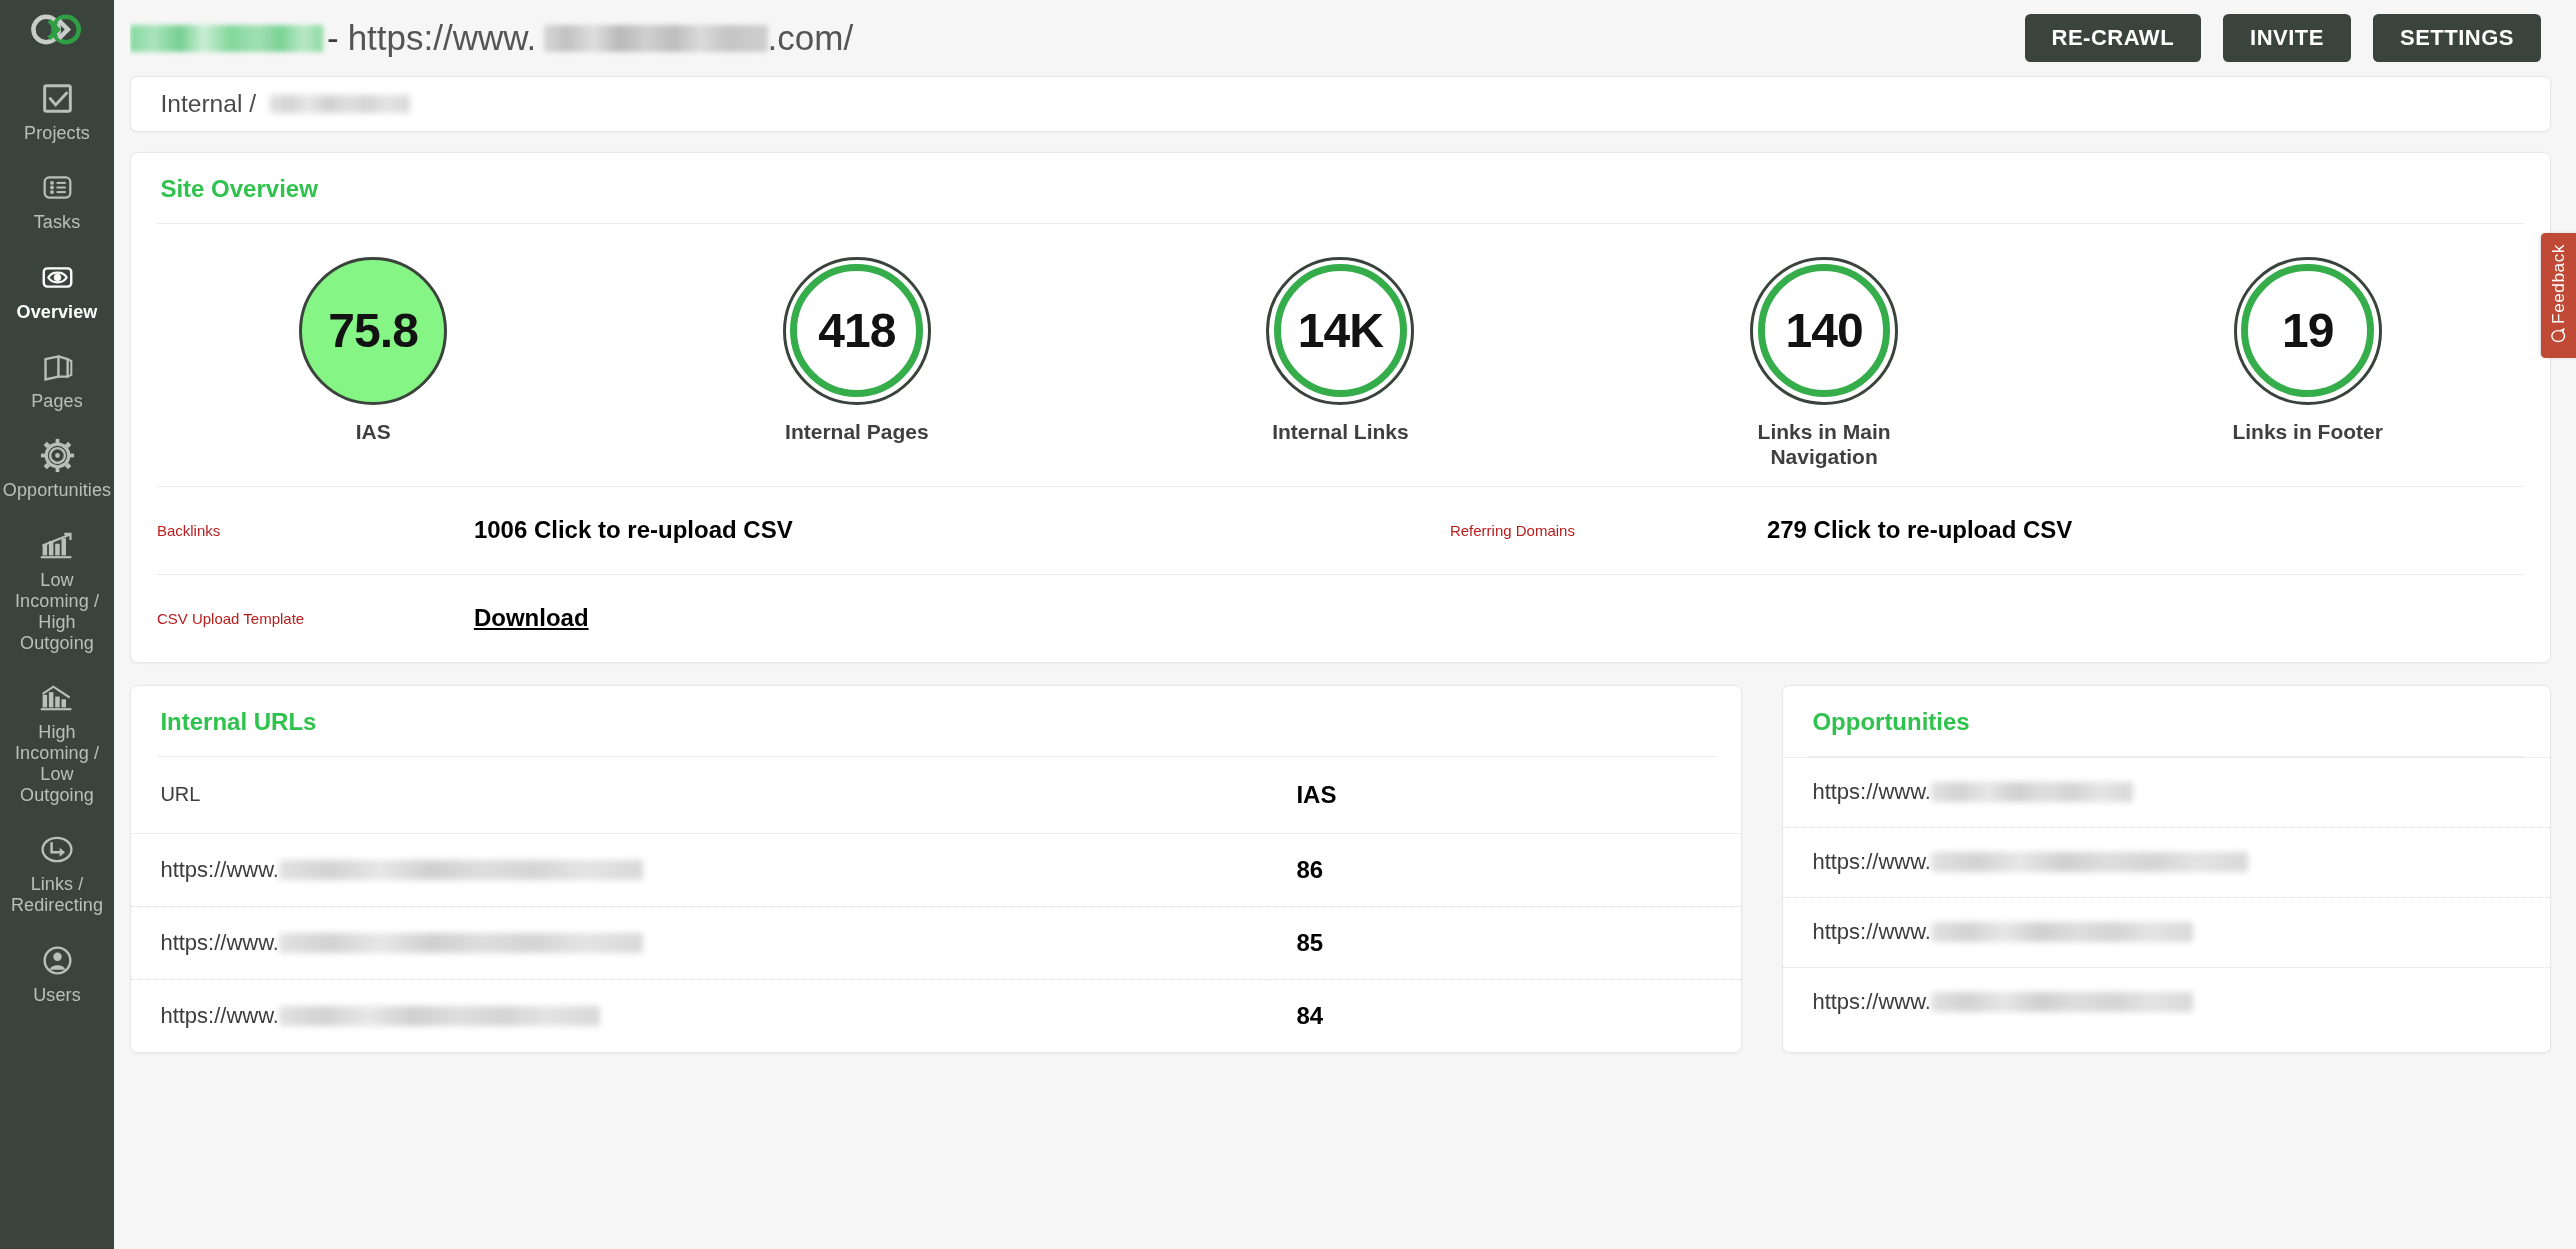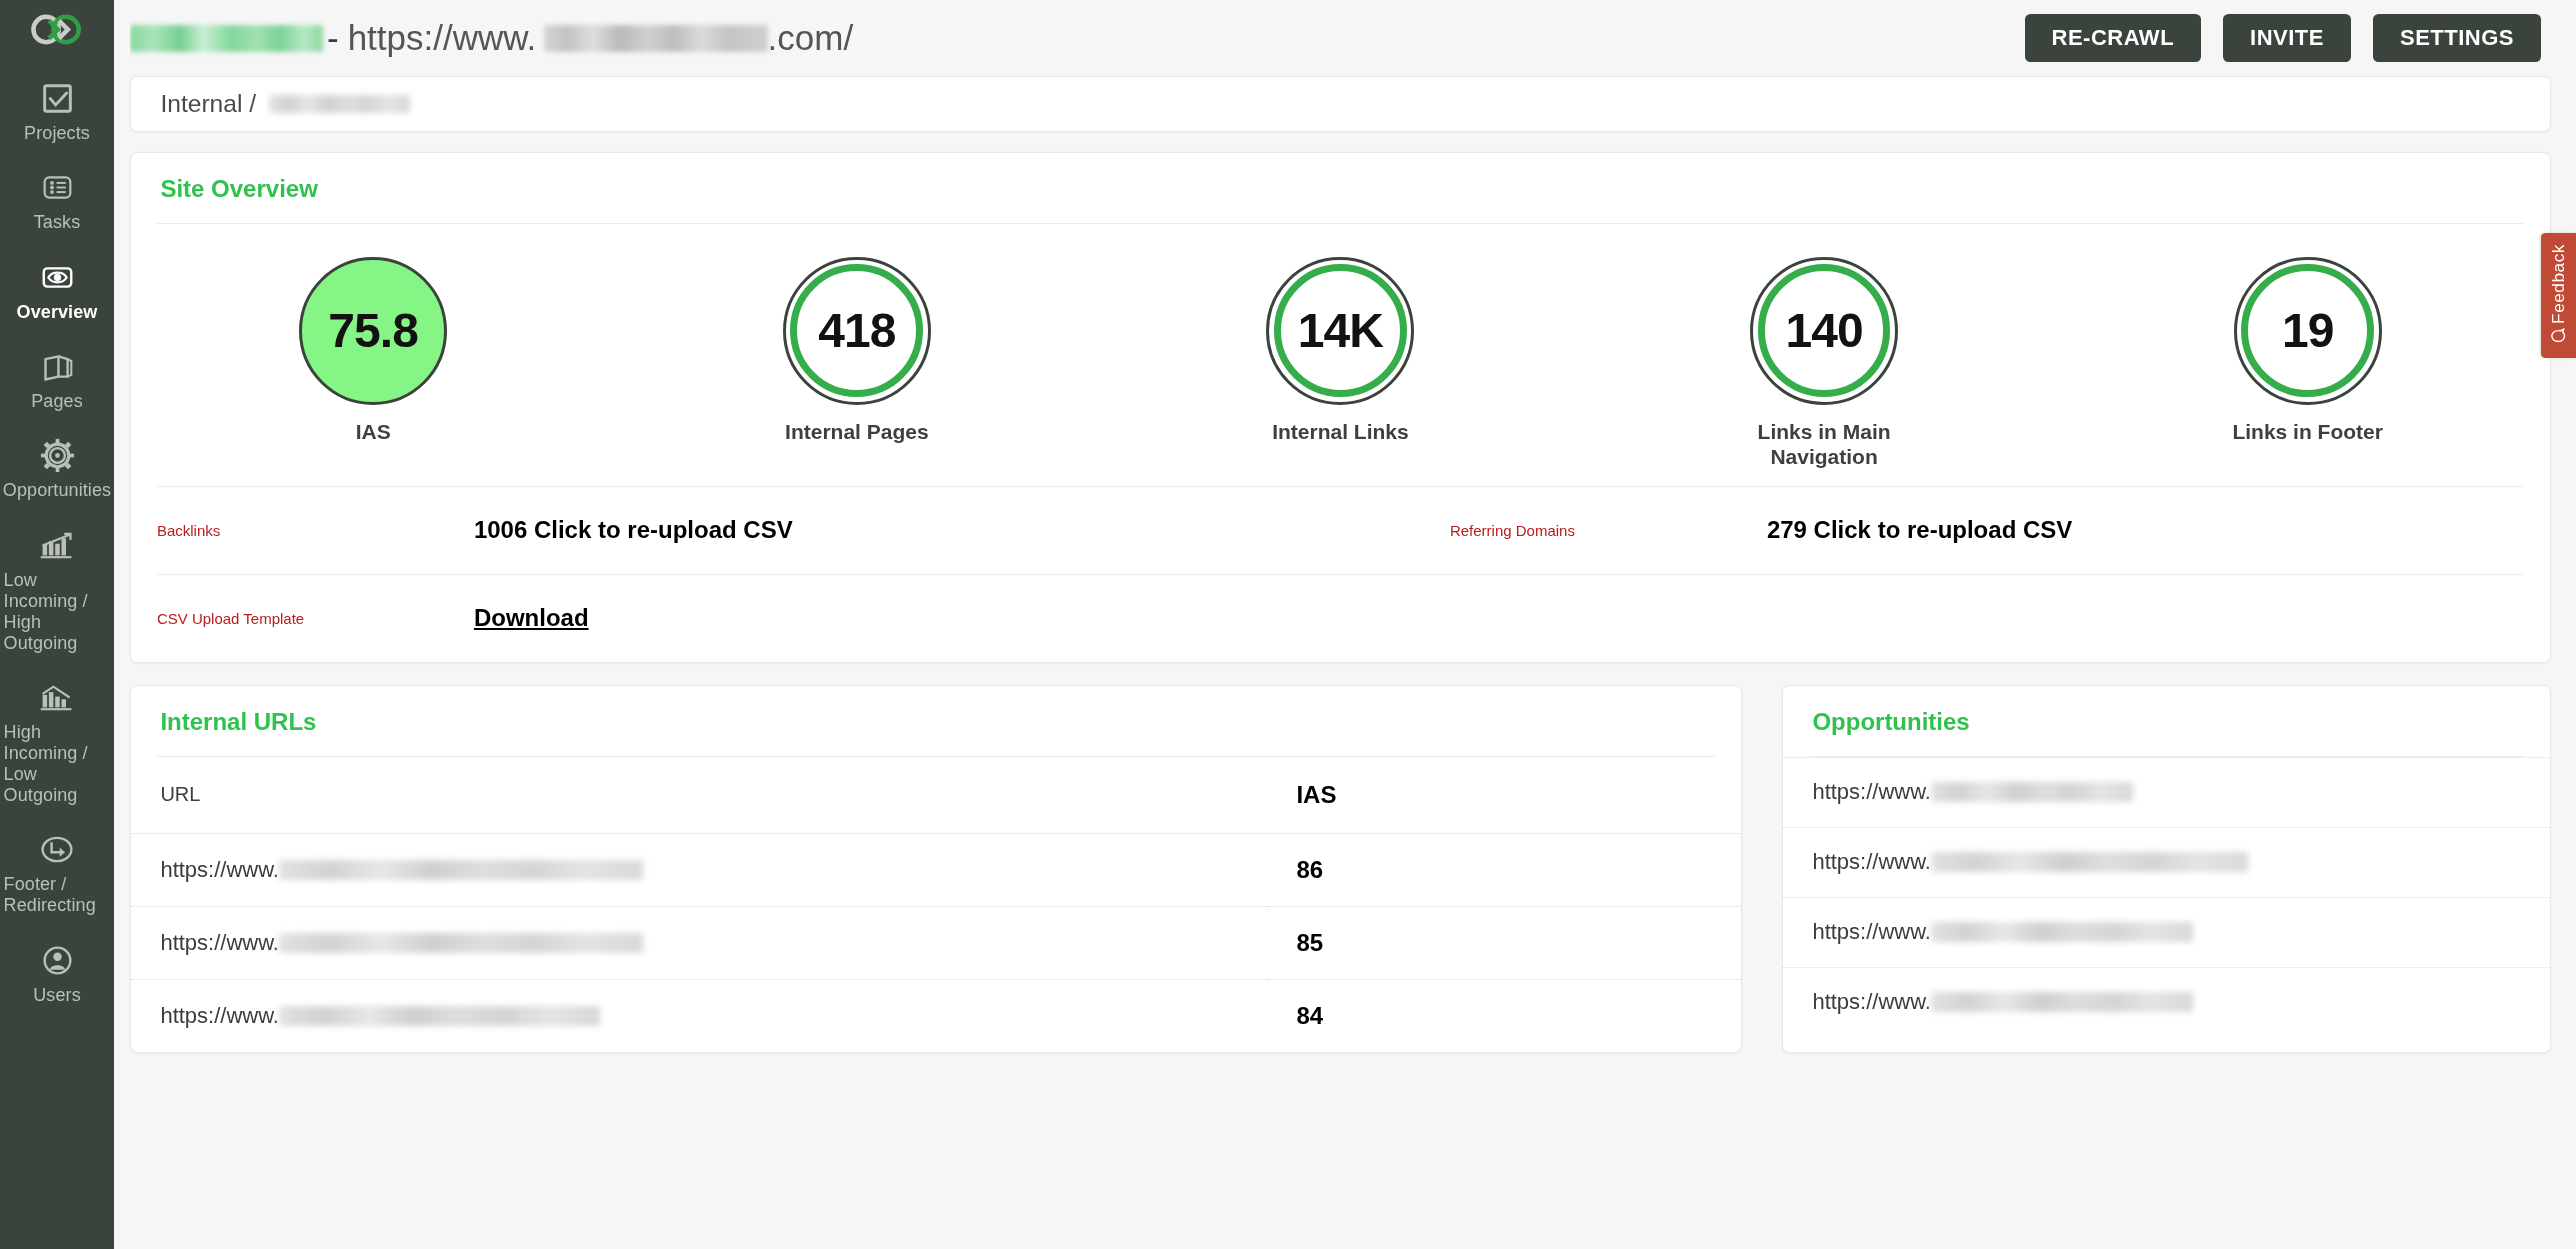--- a/index.html
+++ b/index.html
@@ -30,21 +30,21 @@
     padding: 12px 3.6px 12.8px 3.6px;
     display: flex; flex-direction: column; align-items: center;
     cursor: pointer;
     text-decoration: none;
   }
   .nav-icon { width: 42px; height: 38px; display:flex; align-items:center; justify-content:center; }
   .nav-label {
     margin-top: 5.5px;
     font-size: 18px;
     line-height: 21px;
-    text-align: left;
+    text-align: center;
     color: #b9c0b9;
     letter-spacing: 0.1px;
   }
   .nav-item.active .nav-label { color: #ffffff; font-weight: bold; }
   .nav-item.active svg { stroke: #ffffff; fill: #ffffff; }
 
   
   .main { flex: 1; position: relative; overflow: hidden; background:#f6f6f6; }
 
   .topbar {
@@ -356,21 +356,21 @@
     </a>
 
     <a class="nav-item">
       <span class="nav-icon">
         <svg width="36" height="33" viewBox="0 0 40 36">
             <ellipse cx="20" cy="18" rx="16" ry="13" fill="none" stroke="#b9c0b9" stroke-width="2.6"></ellipse>
             <path d="M14 10 L14 21 L26 21" fill="none" stroke="#b9c0b9" stroke-width="2.8"></path>
             <path d="M23 16 L29 21 L23 26 Z" fill="#b9c0b9"></path>
           </svg>
       </span>
-      <span class="nav-label">Footer / Redirecting</span>
+      <span class="nav-label">Links / Redirecting</span>
     </a>
 
     <a class="nav-item">
       <span class="nav-icon">
         <svg width="33" height="33" viewBox="0 0 36 36">
             <circle cx="18" cy="18" r="14" fill="none" stroke="#b9c0b9" stroke-width="2.6"></circle>
             <circle cx="18" cy="14" r="4.6" fill="#b9c0b9"></circle>
             <path d="M9.5 28 C11 21.5, 25 21.5, 26.5 28 Z" fill="#b9c0b9"></path>
           </svg>
       </span>

